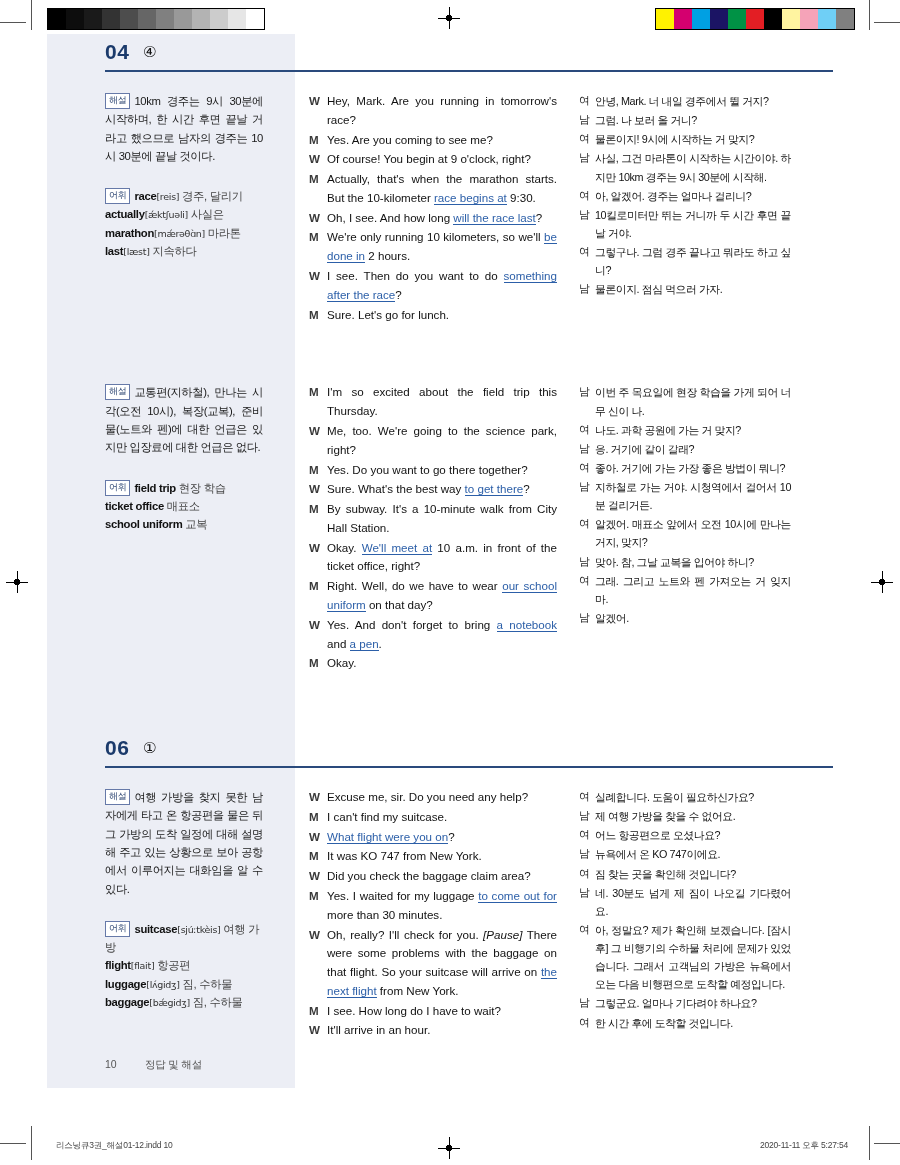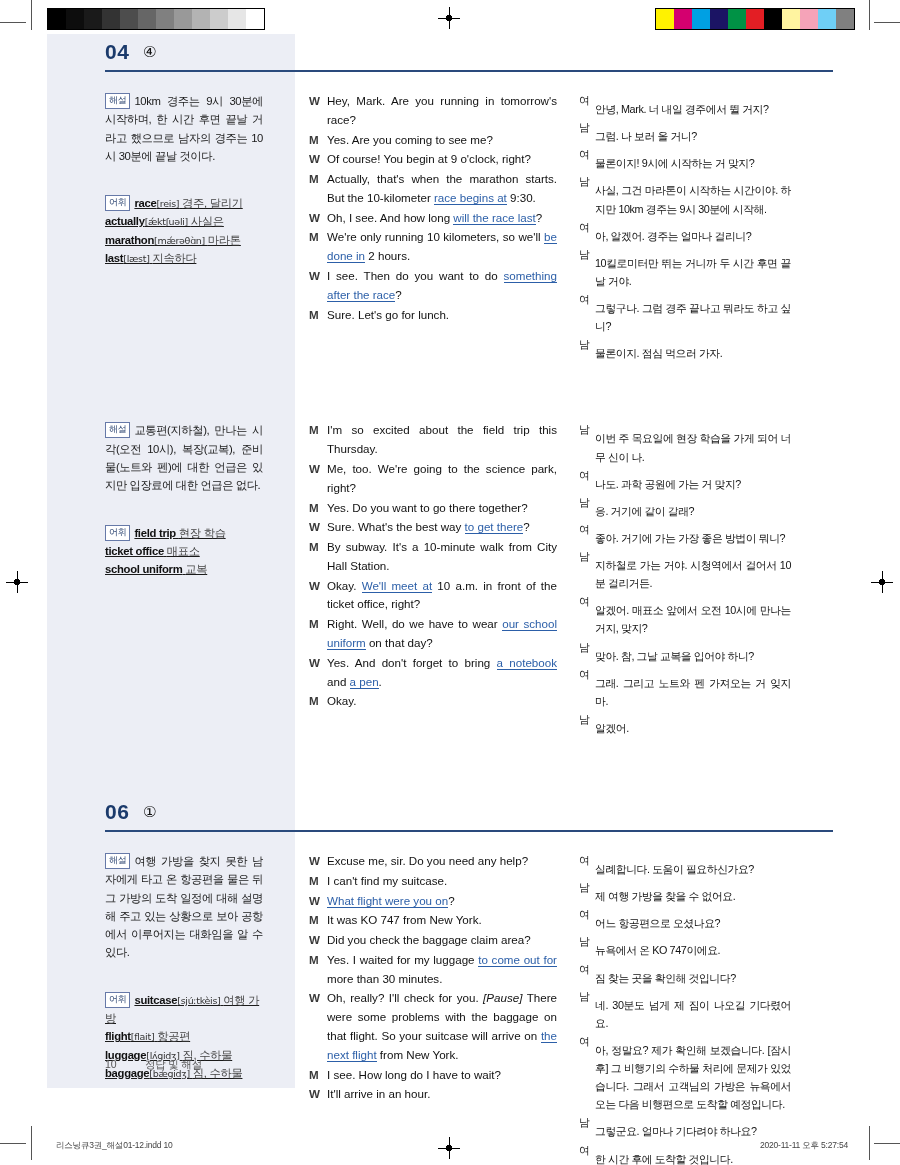--- a/index.html
+++ b/index.html
@@ -105,26 +105,25 @@
     letter-spacing: -0.3px;
   }
   .note-text {
     font-size: 11.3px;
     line-height: 1.62;
     color: #1a1a1a;
     text-align: justify;
     letter-spacing: -0.4px;
   }
   .vocab {
-    margin-top: 29px;
+    margin-top: 22px;
     font-size: 11.3px;
     line-height: 1.62;
     color: #1a1a1a;
     letter-spacing: -0.3px;
-    text-decoration: underline;
   }
   .vocab .ventry { display: block; }
   .vocab .vword { font-weight: bold; color: #111; }
   .vocab .vipa { font-size: 9.5px; color: #333; font-family: "DejaVu Sans", sans-serif; }
   .vocab .vkor { color: #444; }
 
   
   .col-eng {
     width: 272px;
     flex: 0 0 272px;
@@ -159,21 +158,20 @@
     line-height: 1.62;
     color: #111;
     text-align: justify;
     text-justify: inter-word;
   }
   .col-kor .utt {
     font-size: 10.8px;
     line-height: 1.68;
     letter-spacing: -0.4px;
     color: #111;
-    margin-top: 8px;
   }
   .hl { color: #2c5fa8; border-bottom: 1px solid #2c5fa8; }
   .ital { font-style: italic; margin-top: 34px; }
 
   
   .footer {
     position: absolute;
     left: 58px; top: 1024px;
     font-size: 10.5px;
     color: #555;

